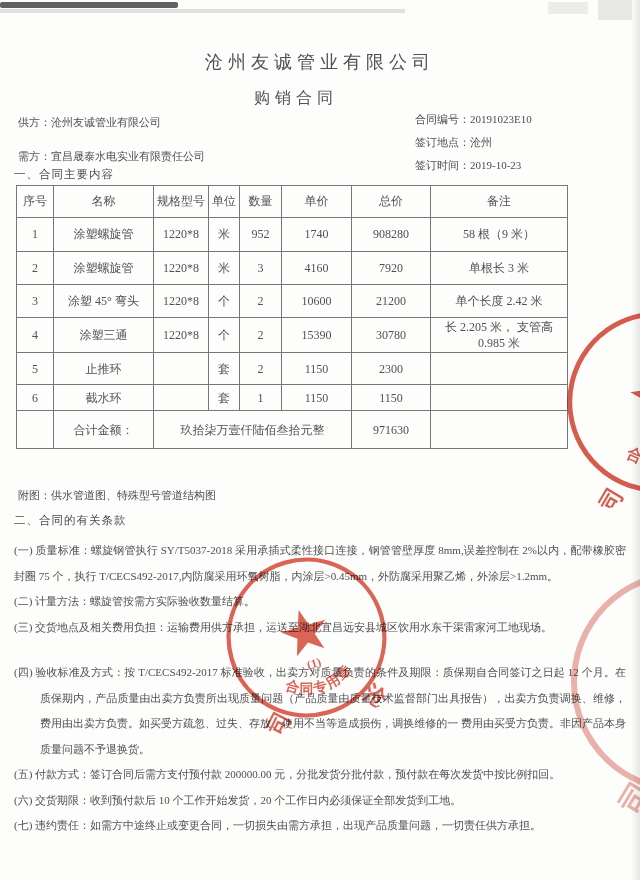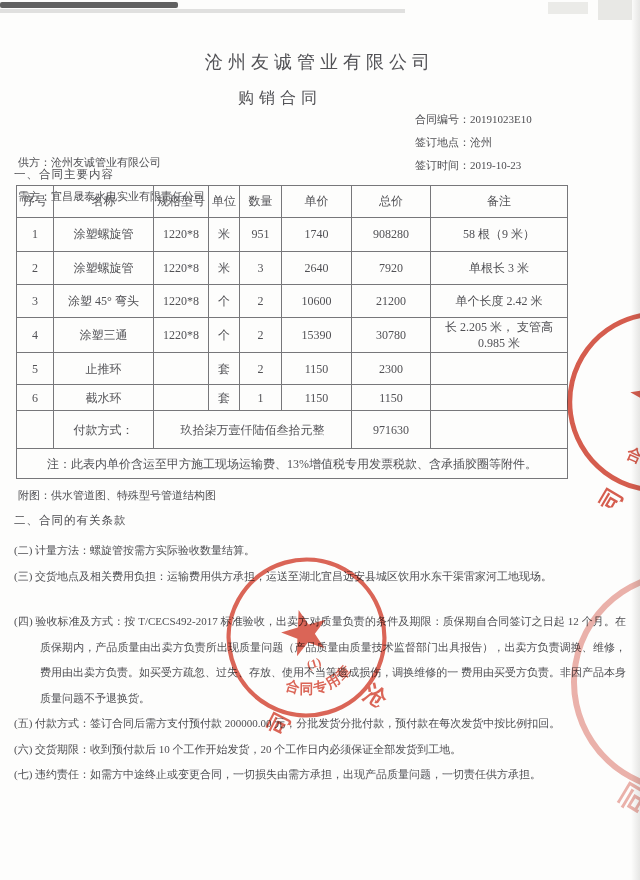--- a/index.html
+++ b/index.html
@@ -12,24 +12,24 @@
   
   .smudge1 { position:absolute; left:0; top:2px; width:178px; height:6px; background:#3a3a3a; opacity:.8; border-radius:2px; }
   .smudge2 { position:absolute; left:0; top:9px; width:405px; height:4px; background:#c9c9c6; opacity:.55; }
   .smudge3 { position:absolute; left:548px; top:2px; width:40px; height:12px; background:#e2e2e0; opacity:.7; }
   .smudge4 { position:absolute; left:598px; top:0; width:34px; height:20px; background:#dededb; opacity:.7; }
   .edge-shadow { position:absolute; right:0; top:0; width:9px; height:880px;
     background:linear-gradient(to right, rgba(0,0,0,0), rgba(90,90,85,.14)); }
 
   .title { position:absolute; left:0; top:50px; width:640px; text-align:center;
     font-size:18px; letter-spacing:5px; color:#525256; }
-  .subtitle { position:absolute; left:0; top:88px; width:560px; text-align:center;
+  .subtitle { position:absolute; left:16px; top:88px; width:560px; text-align:center;
     font-size:16px; letter-spacing:5px; color:#525256; }
 
-  .meta-left { position:absolute; left:18px; top:115px; font-size:11px;margin-top:40px; }
+  .meta-left { position:absolute; left:18px; top:115px; font-size:11px; }
   .meta-left div { margin-bottom:19px; }
   .meta-right { position:absolute; left:415px; top:112px; font-size:11px; }
   .meta-right div { margin-bottom:8px; }
 
   .sec-heading { position:absolute; font-size:11.5px; letter-spacing:1px; }
   #sec1 { left:14px; top:167px; }
   #sec2 { left:14px; top:513px;text-align:right; }
 
   table.items { position:absolute; left:16px; top:185px; width:551px;
     border-collapse:collapse; table-layout:fixed; font-size:12px; color:#515155; }
@@ -100,32 +100,32 @@
       <th>数量</th>
       <th>单价</th>
       <th>总价</th>
       <th>备注</th>
     </tr>
     <tr class="h-r1">
       <td>1</td>
       <td>涂塑螺旋管</td>
       <td>1220*8</td>
       <td>米</td>
-      <td>951</td>
+      <td>952</td>
       <td>1740</td>
       <td>908280</td>
       <td>58 根（9 米）</td>
     </tr>
     <tr class="h-r2">
       <td>2</td>
       <td>涂塑螺旋管</td>
       <td>1220*8</td>
       <td>米</td>
       <td>3</td>
-      <td>2640</td>
+      <td>4160</td>
       <td>7920</td>
       <td>单根长 3 米</td>
     </tr>
     <tr class="h-r3">
       <td>3</td>
       <td>涂塑 45° 弯头</td>
       <td>1220*8</td>
       <td>个</td>
       <td>2</td>
       <td>10600</td>
@@ -157,36 +157,34 @@
       <td>截水环</td>
       <td></td>
       <td>套</td>
       <td>1</td>
       <td>1150</td>
       <td>1150</td>
       <td></td>
     </tr>
     <tr class="h-total">
       <td></td>
-      <td>付款方式：</td>
+      <td>合计金额：</td>
       <td colspan="4">玖拾柒万壹仟陆佰叁拾元整</td>
       <td>971630</td>
       <td></td>
     </tr>
-    <tr class="h-note">
-      <td colspan="8" class="note-cell">注：此表内单价含运至甲方施工现场运输费、13%增值税专用发票税款、含承插胶圈等附件。</td>
-    </tr>
   </tbody>
     </table>
 
   <div class="attachment">附图：供水管道图、特殊型号管道结构图</div>
 
   <div id="sec2" class="sec-heading">二、合同的有关条款</div>
 
   <div class="clauses">
+    <p>(一) 质量标准：螺旋钢管执行 SY/T5037-2018 采用承插式柔性接口连接，钢管管壁厚度 8mm,误差控制在 2%以内，配带橡胶密封圈 75 个，执行 T/CECS492-2017,内防腐采用环氧树脂，内涂层&gt;0.45mm，外防腐采用聚乙烯，外涂层&gt;1.2mm。</p>
     <p>(二) 计量方法：螺旋管按需方实际验收数量结算。</p>
     <p>(三) 交货地点及相关费用负担：运输费用供方承担，运送至湖北宜昌远安县城区饮用水东干渠雷家河工地现场。</p>
     <p class="hang">(四) 验收标准及方式：按 T/CECS492-2017 标准验收，出卖方对质量负责的条件及期限：质保期自合同签订之日起 12 个月。在质保期内，产品质量由出卖方负责所出现质量问题（产品质量由质量技术监督部门出具报告），出卖方负责调换、维修，费用由出卖方负责。如买受方疏忽、过失、存放、使用不当等造成损伤，调换维修的一 费用由买受方负责。非因产品本身质量问题不予退换货。</p>
     <p>(五) 付款方式：签订合同后需方支付预付款 200000.00 元，分批发货分批付款，预付款在每次发货中按比例扣回。</p>
     <p>(六) 交货期限：收到预付款后 10 个工作开始发货，20 个工作日内必须保证全部发货到工地。</p>
     <p>(七) 违约责任：如需方中途终止或变更合同，一切损失由需方承担，出现产品质量问题，一切责任供方承担。</p>
   </div>
 
   <svg id="stamp-buyer" class="stamp" viewBox="0 0 200 200">
     <defs>

